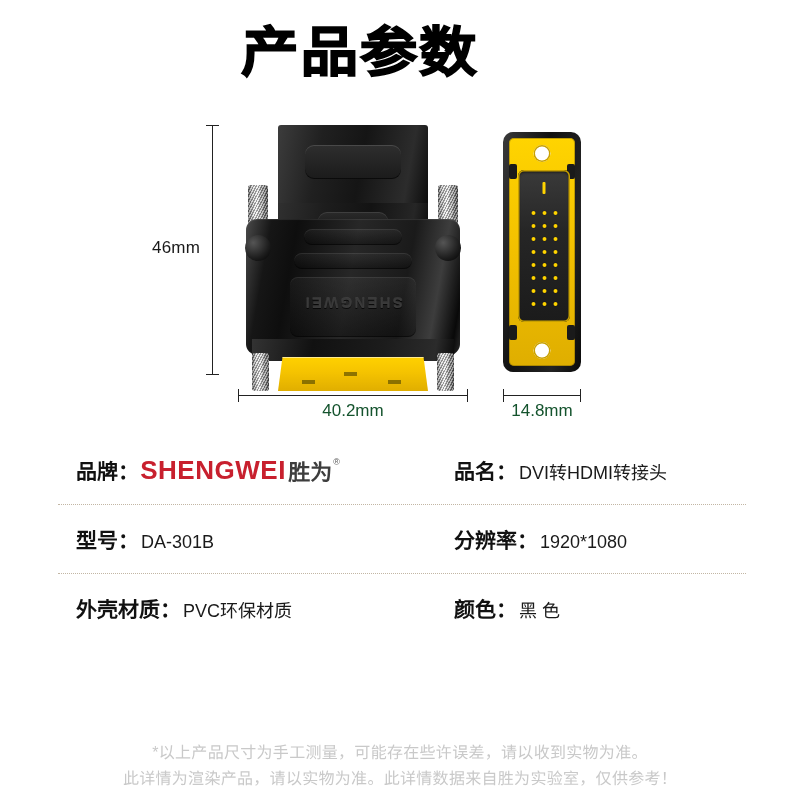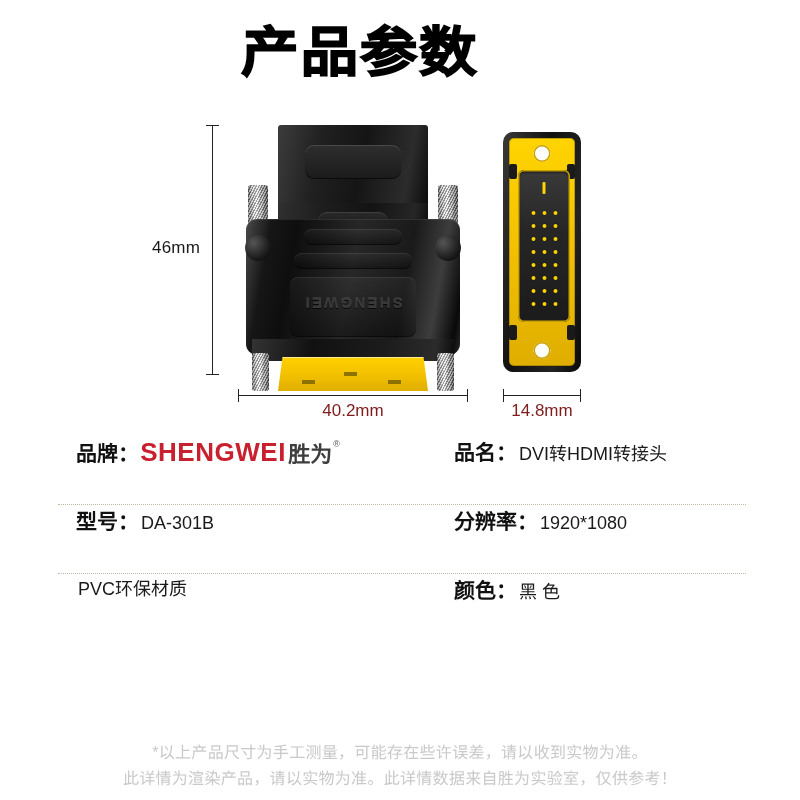--- a/index.html
+++ b/index.html
@@ -94,21 +94,21 @@
     background: #222;
   }
   .dim-h::before { left: 0; }
   .dim-h::after  { right: 0; }
   .dim-h-main { left: 238px; width: 230px; }
   .dim-h-side { left: 503px; width: 78px; }
   .dim-h-label {
     position: absolute;
     top: 291px;
     font-size: 17px;
-    color: #7f1d1d;
+    color: #14532d;
     text-align: center;
   }
   .dim-h-label.main { left: 238px; width: 230px; }
   .dim-h-label.side { left: 493px; width: 98px; }
 
   
   .adapter {
     position: absolute;
     left: 238px;
     top: 15px;
@@ -331,20 +331,21 @@
   .specs {
     position: absolute;
     left: 58px;
     top: 436px;
     width: 688px;
   }
   .spec-row {
     position: relative;
     height: 68px;
     display: flex;
+    align-items: center;
   }
   .spec-row + .spec-row {
     border-top: 1px dotted #c2b6a4;
   }
   .spec-cell {
     display: flex;
     align-items: baseline;
     box-sizing: border-box;
   }
   .spec-cell.left  { width: 382px; padding-left: 18px; }
@@ -520,20 +521,21 @@
       </div>
       <div class="spec-cell right">
         <span class="spec-label">分辨率：</span>
         <span class="spec-value">1920*1080</span>
       </div>
     </div>
 
 
     <div class="spec-row">
       <div class="spec-cell left">
+        <span class="spec-label">外壳材质：</span>
         <span class="spec-value">PVC环保材质</span>
       </div>
       <div class="spec-cell right">
         <span class="spec-label">颜色：</span>
         <span class="spec-value">黑 色</span>
       </div>
     </div>
   </div>
 
   <div class="footer">

